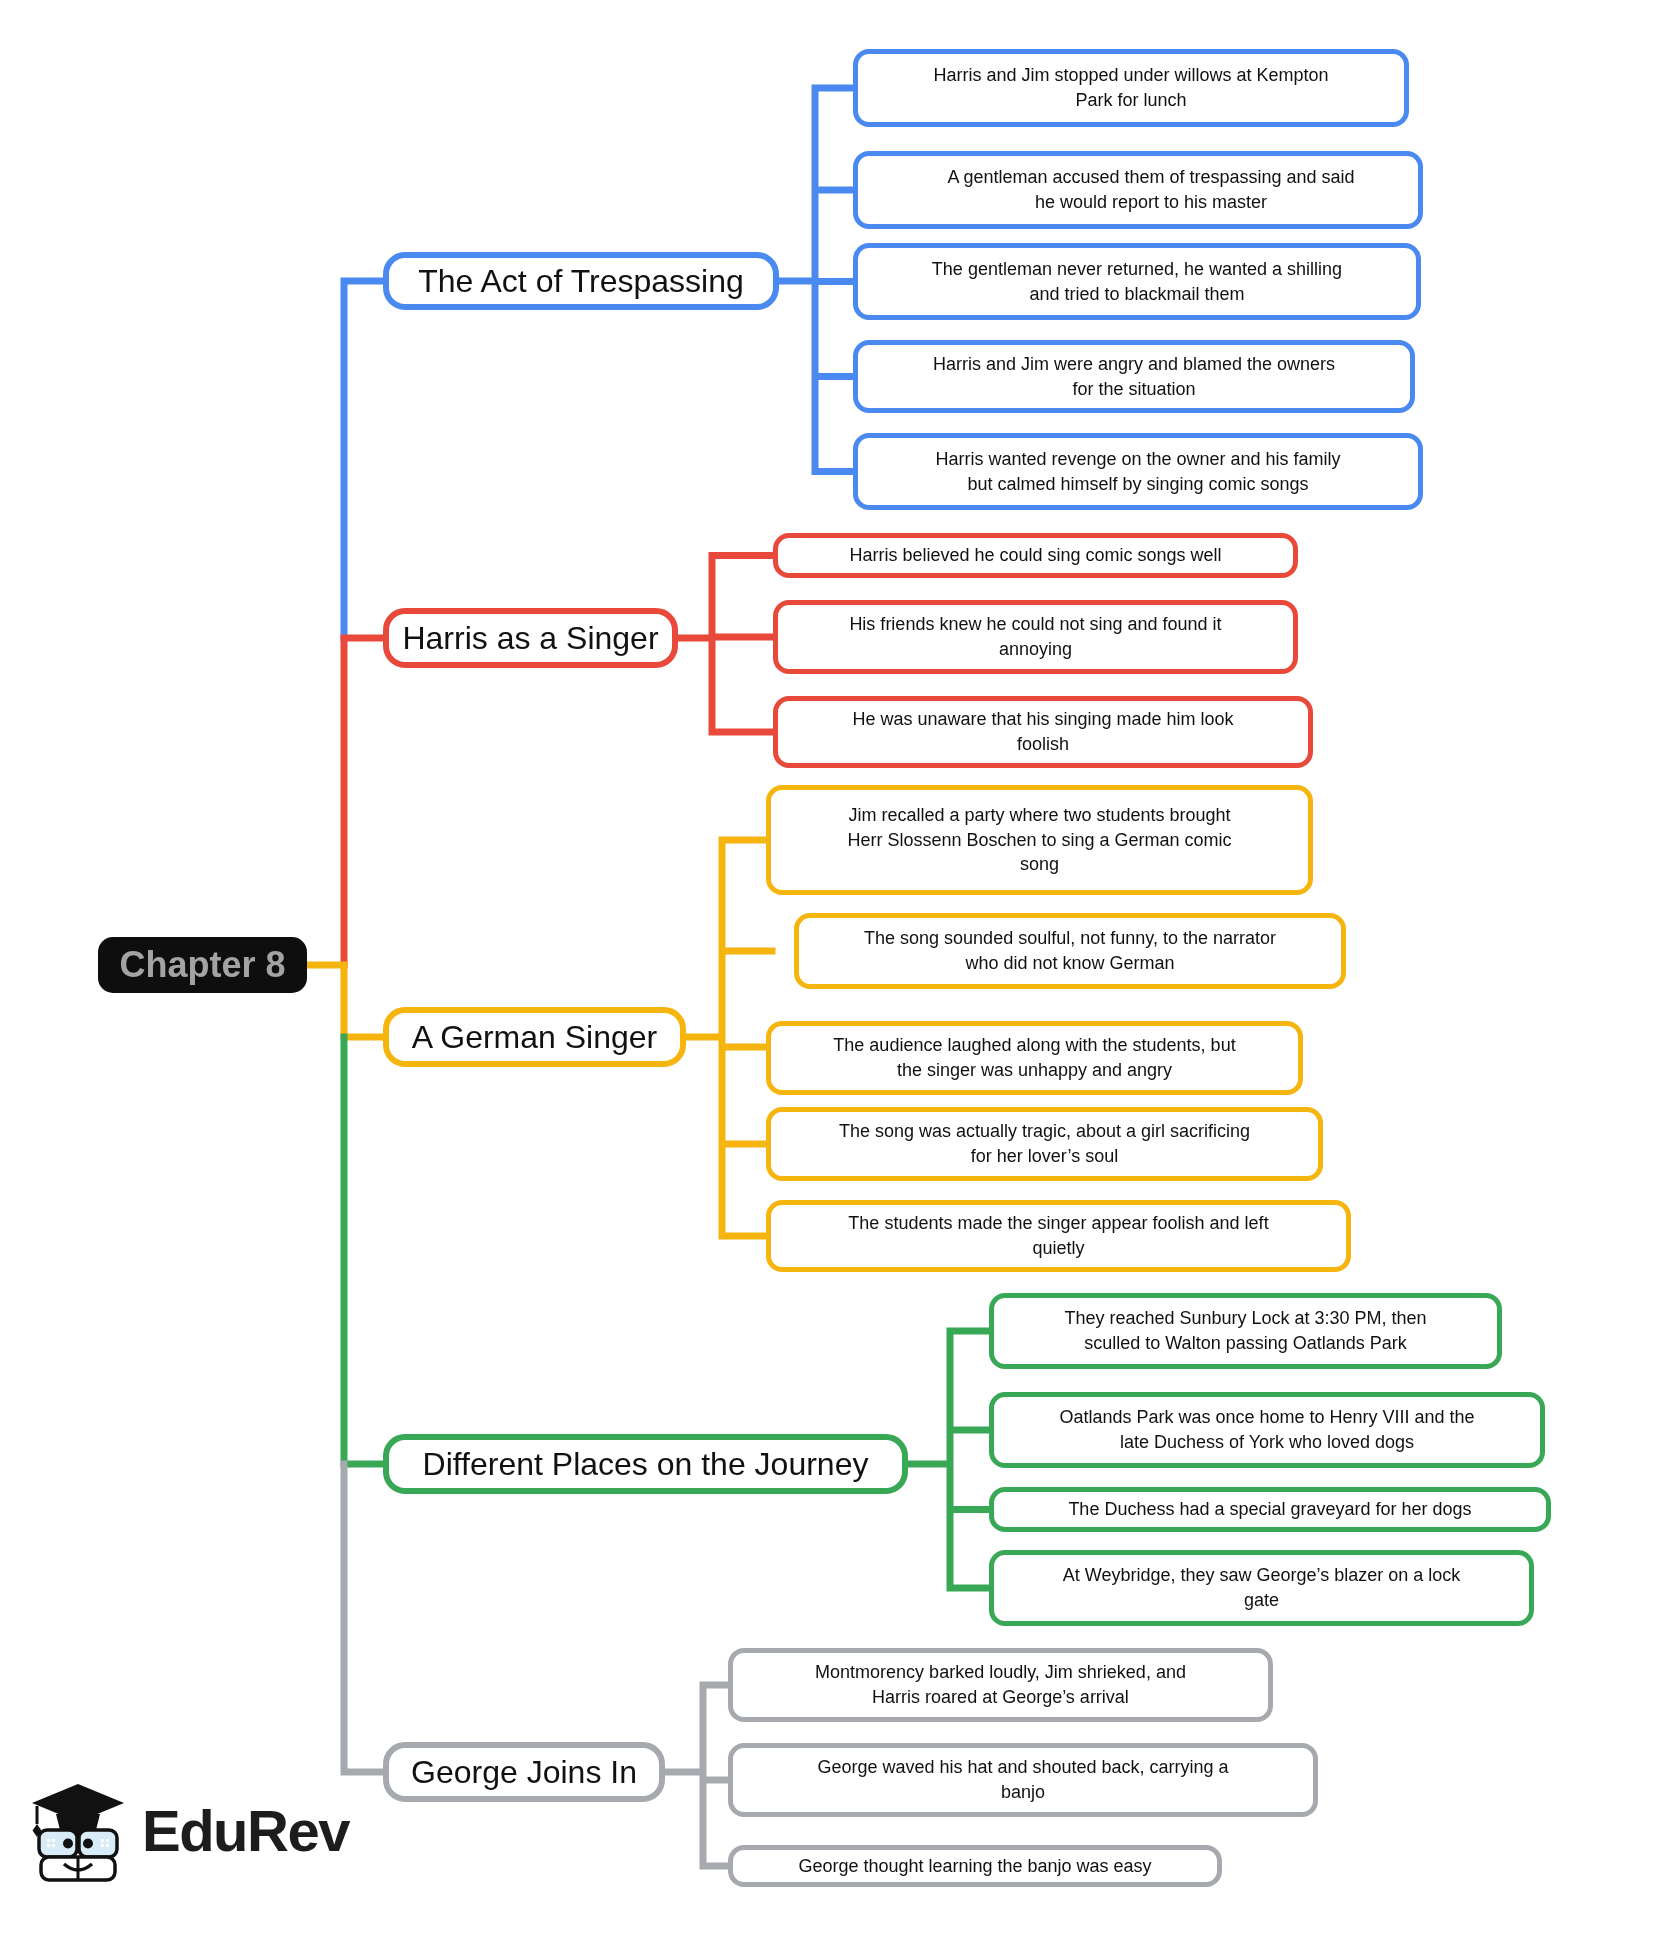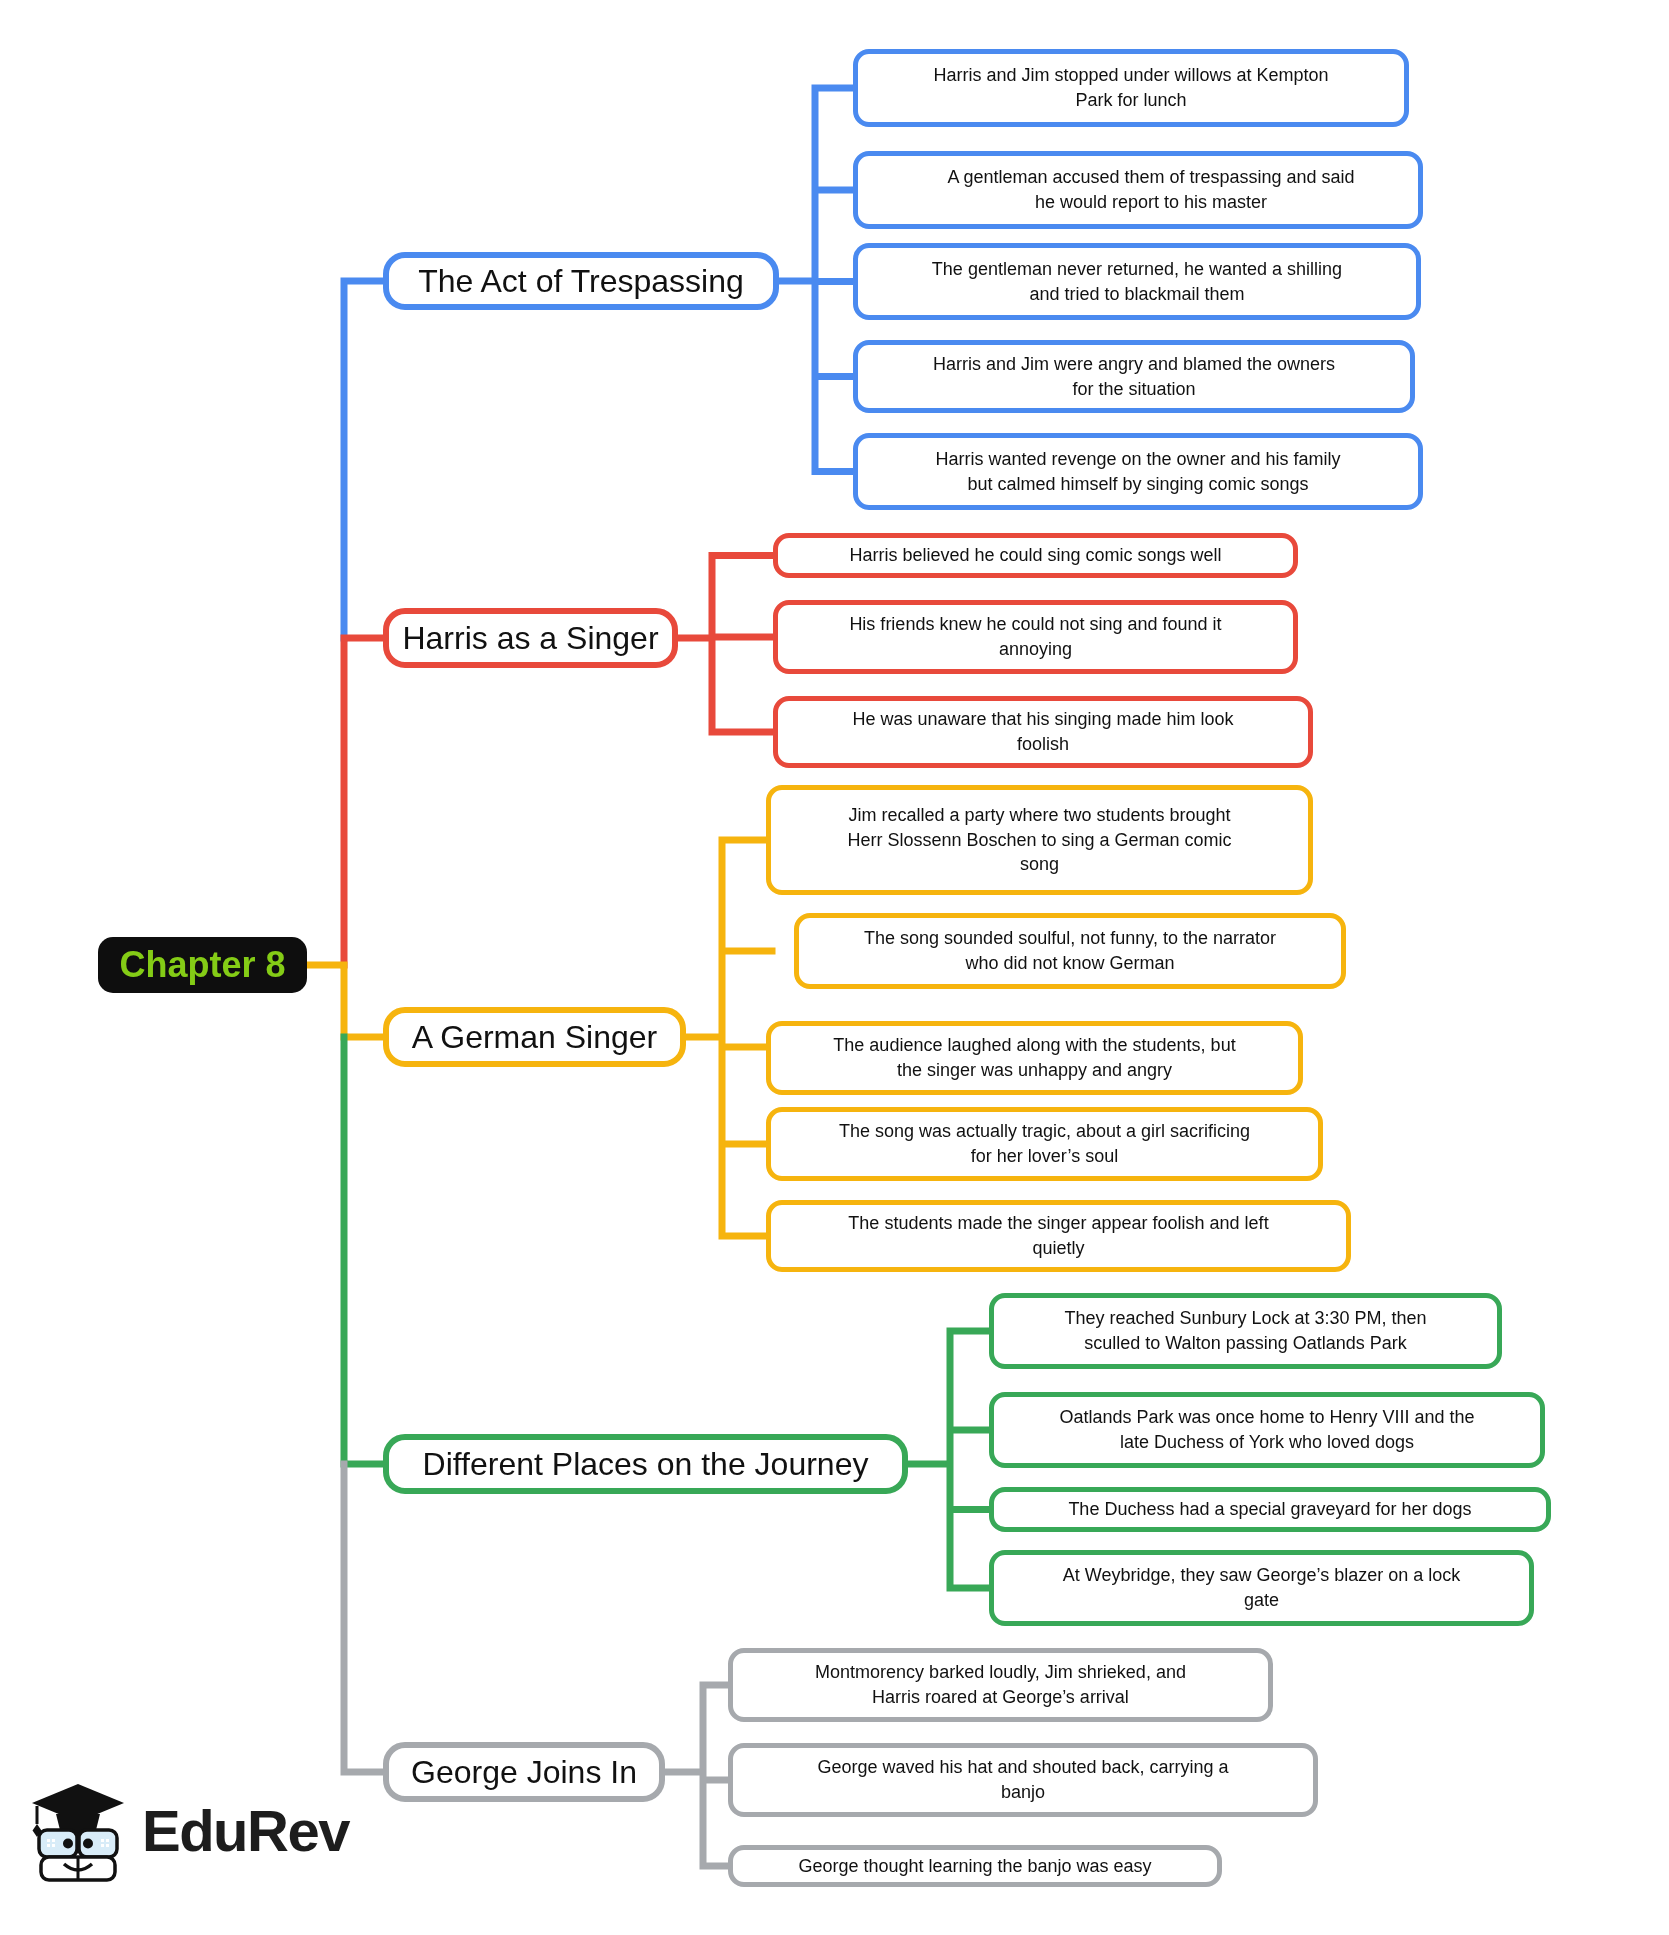--- a/index.html
+++ b/index.html
@@ -14,21 +14,21 @@
   }
   .leaf{
     border:5px solid #000;border-radius:16px;
     font-size:18px;line-height:1.38;white-space:pre;
   }
   .hdr{
     border:6px solid #000;border-radius:22px;
     font-size:32px;white-space:nowrap;
   }
   .root{
-    background:#0e0e0e;color:#84cc16;border-radius:15px;
+    background:#0e0e0e;color:#a3a3a3;border-radius:15px;
     font-size:36px;font-weight:bold;white-space:nowrap;
   }
   .logo{
     position:absolute;left:28px;top:1778px;
     display:flex;align-items:center;gap:14px;
   }
   .logo-text{
     font-size:58px;font-weight:700;color:#1d1d1d;letter-spacing:-1.5px;
   }
 </style>

